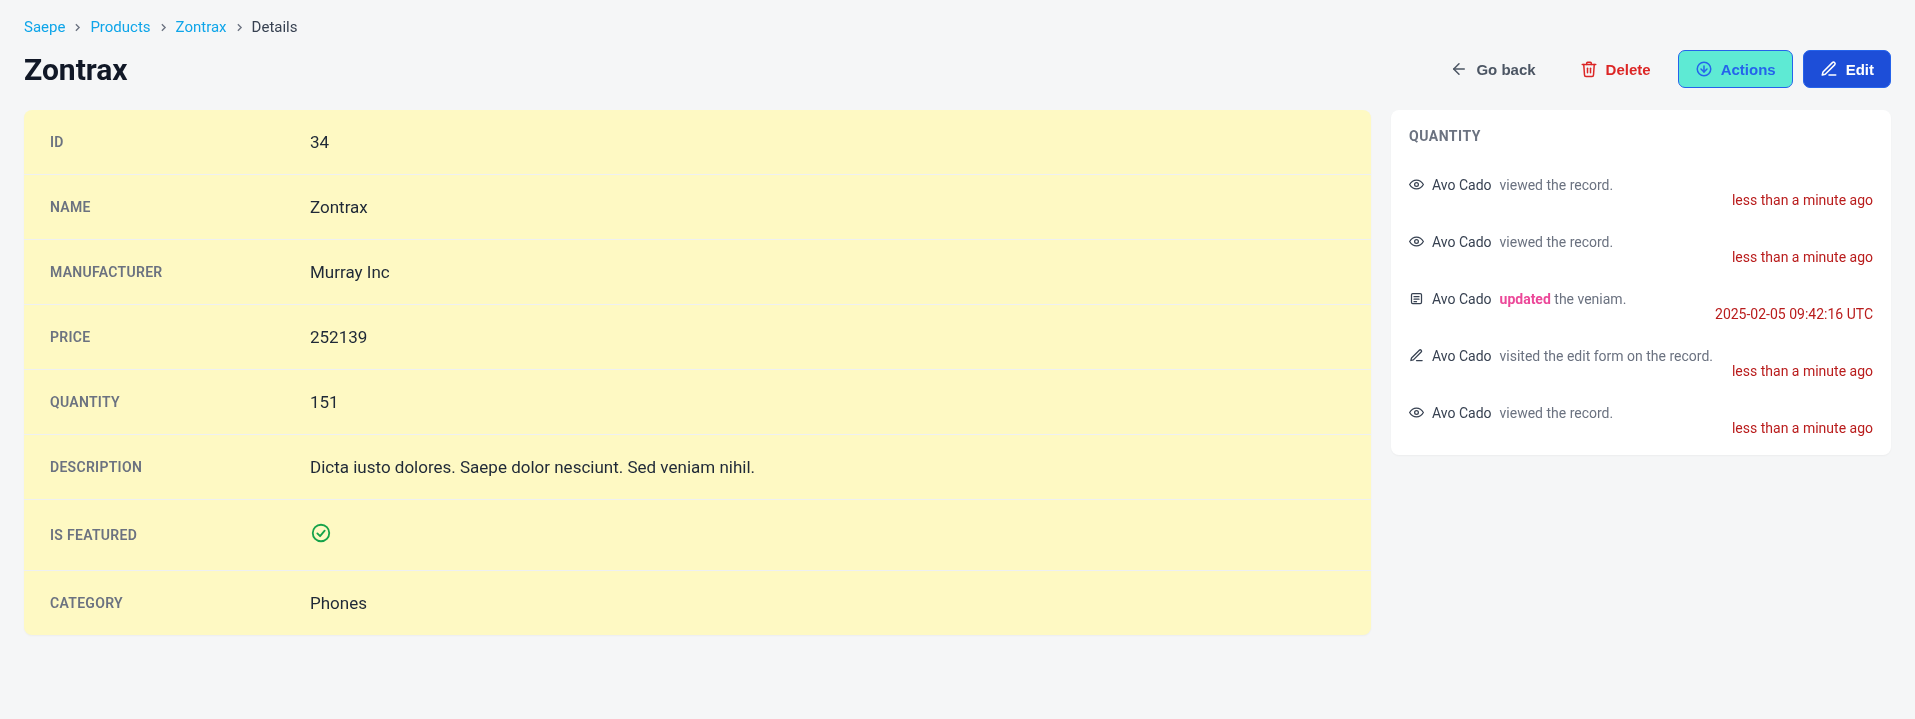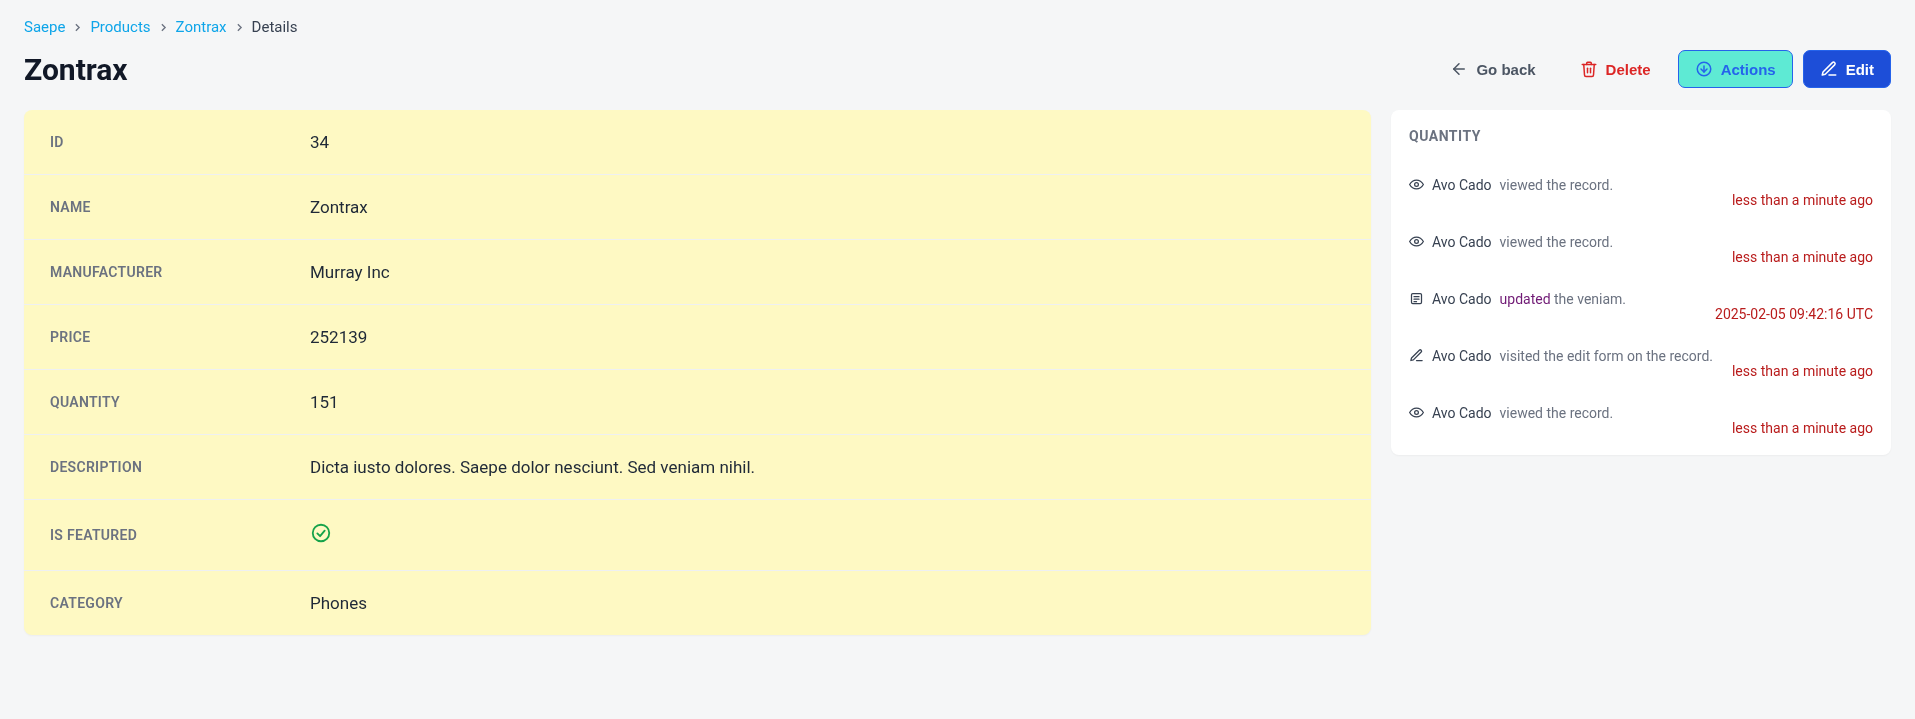--- a/index.html
+++ b/index.html
@@ -137,21 +137,21 @@
     display: flex;
     align-items: center;
     gap: 8px;
     padding: 5px 0;
     font-size: 14px;
     color: #6b7280;
   }
   .history-icon { width:15px; height:15px; flex-shrink:0; color:#374151; display:inline-flex; }
   .history-icon svg { width:100%; height:100%; }
   .history-user { color:#374151; font-weight:400; }
-  .history-verb-updated { color:#701a75; }
+  .history-verb-updated { color:#ec4899;font-weight:bold; }
   .history-time { margin-left:auto; color:#b91c1c; font-size:14px; white-space:nowrap;margin-top:31px; }
 </style>
 </head>
 <body>
 
 <div class="page">
 
   <nav class="breadcrumb">
     <a>Saepe</a>
     <span class="sep">

